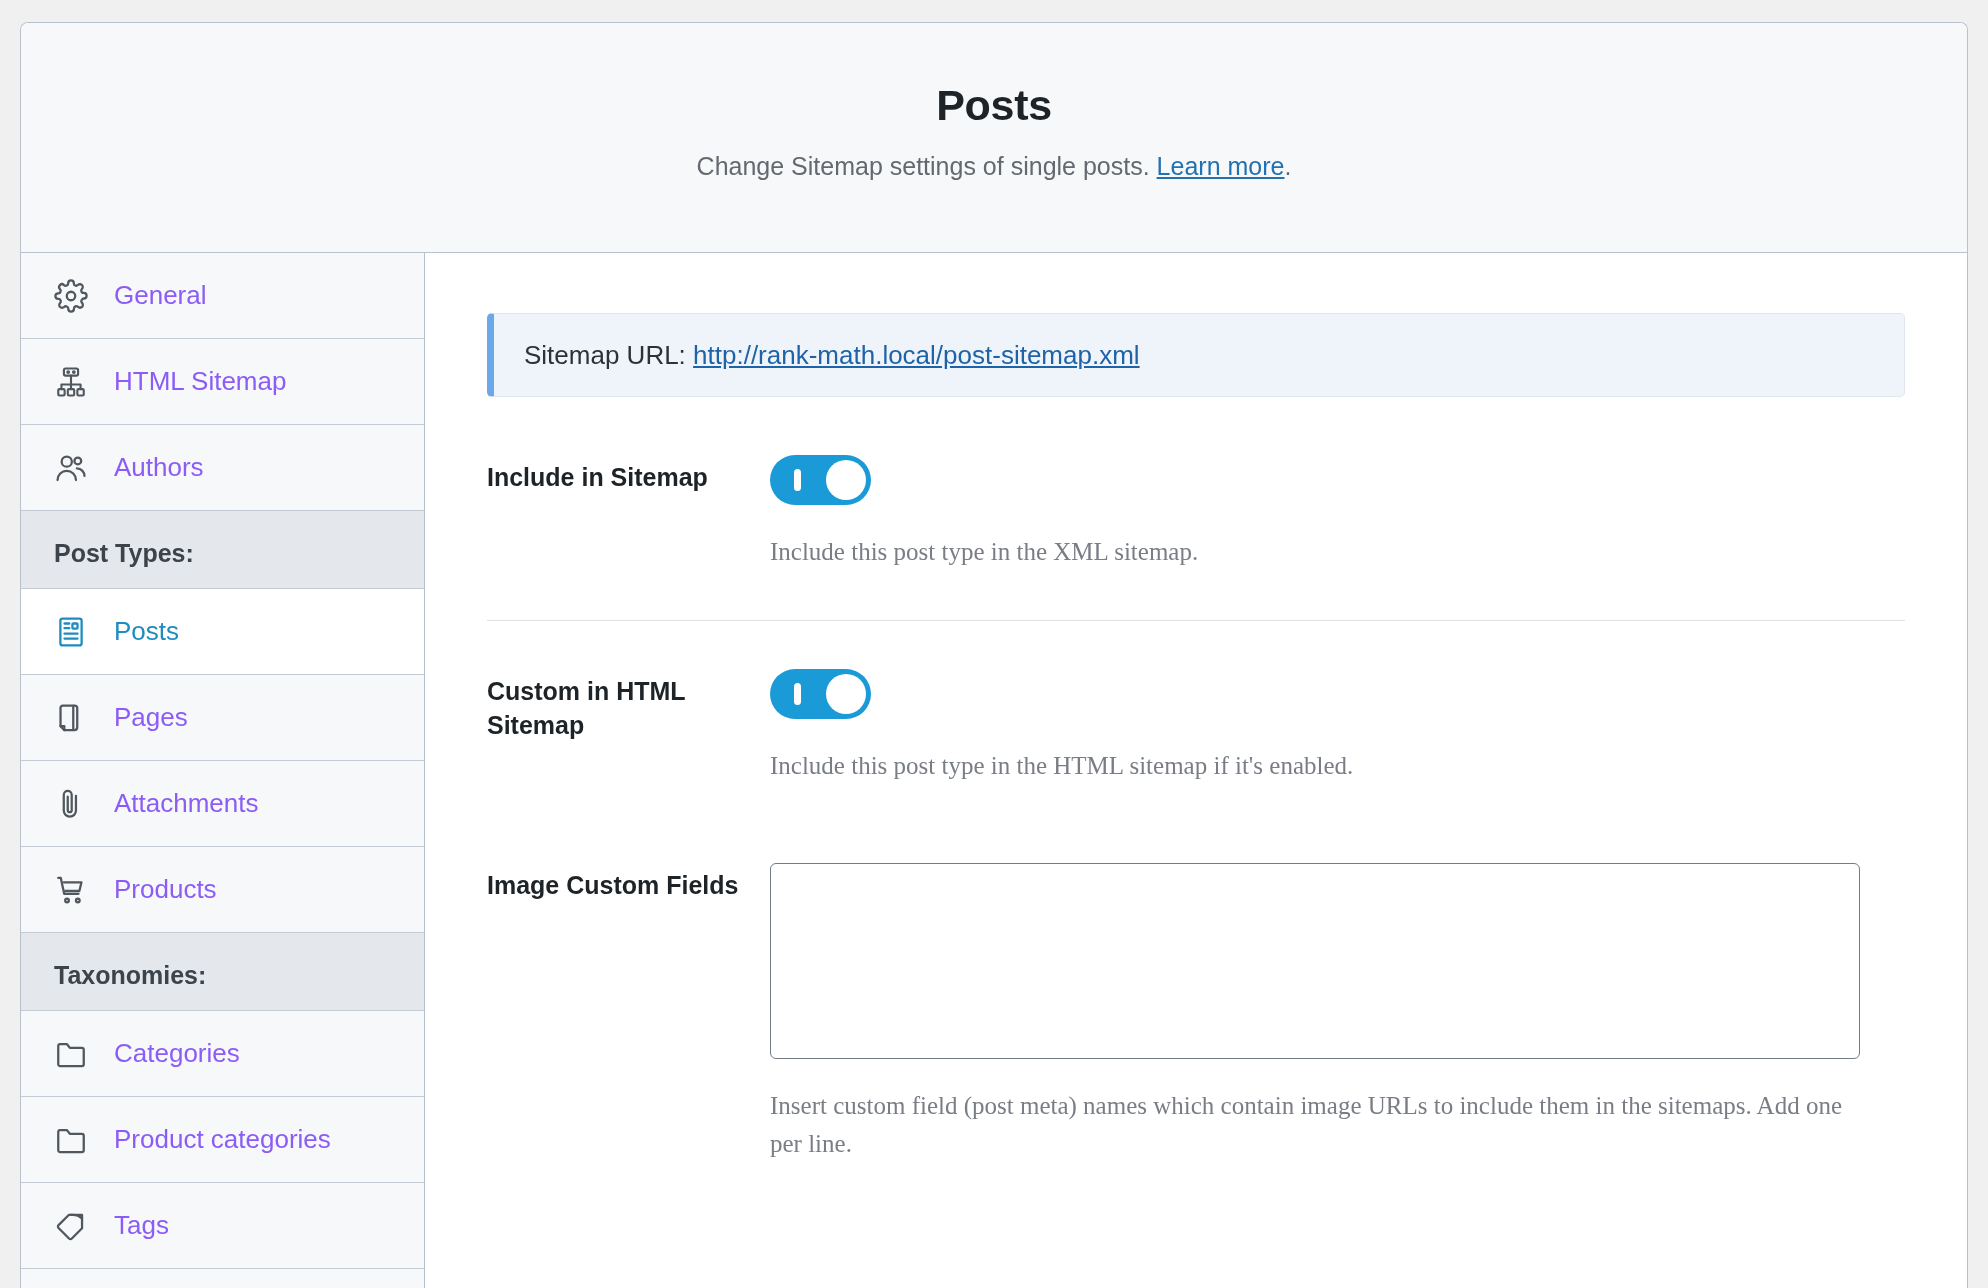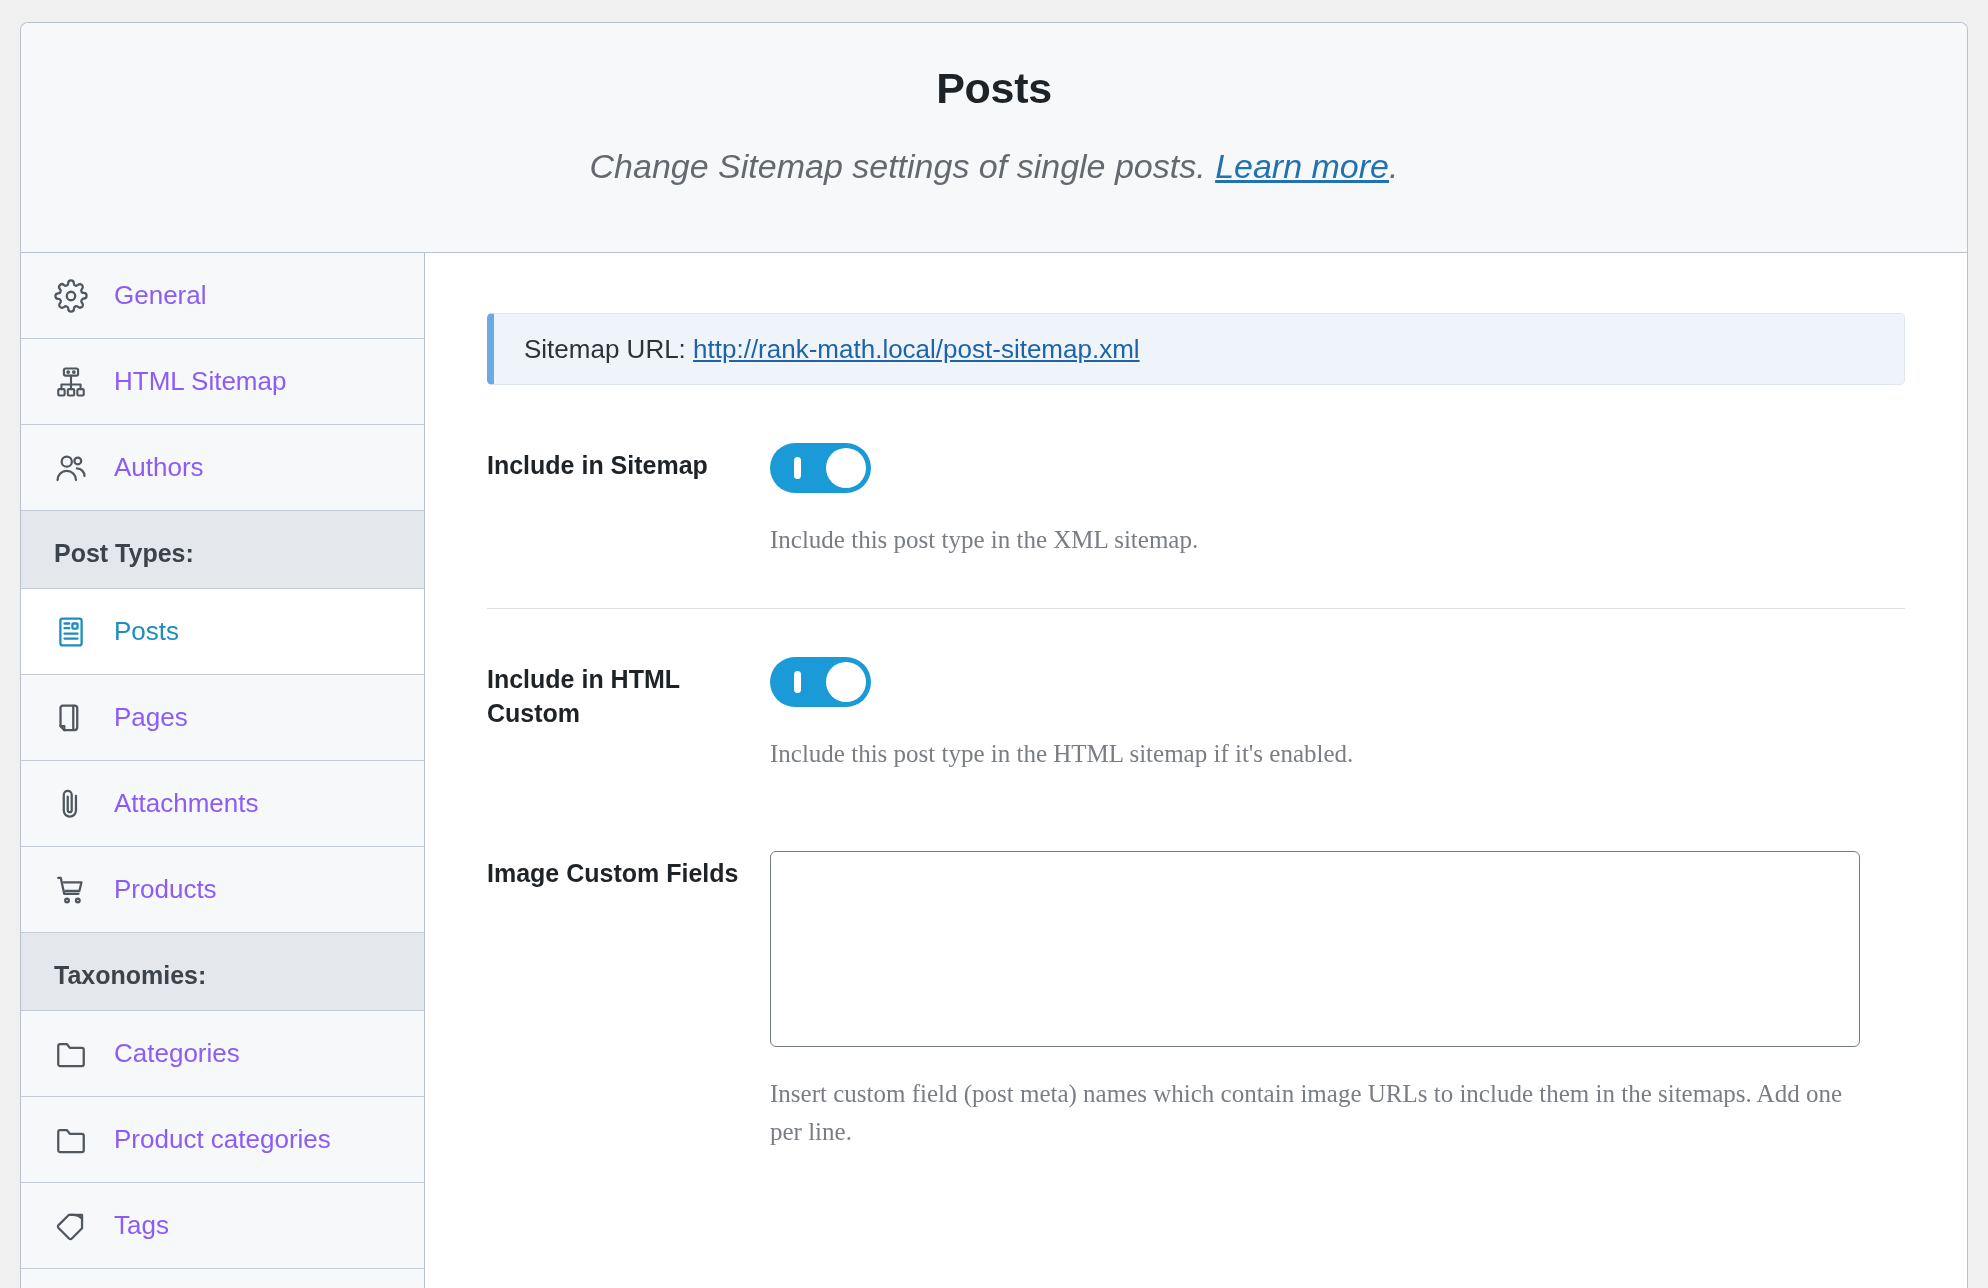--- a/index.html
+++ b/index.html
@@ -46,25 +46,24 @@
   }
   .panel-title {
     font-size: 43px;
     font-weight: bold;
     color: #1d2327;
     letter-spacing: -0.3px;
     margin: 0 0 22px 0;
     line-height: 1;
   }
   .panel-subtitle {
-    font-size: 34px;
+    font-size: 25px;
     color: #646970;
     line-height: 1.3;
-    margin: 12px;
-    font-style: italic;
+    margin: 1px;
   }
   .panel-subtitle a {
     color: #2271b1;
     text-decoration: underline;
   }
 
   
   .panel-body {
     display: flex;
     align-items: stretch;
@@ -120,21 +119,21 @@
     flex: 1 1 auto;
     background: #ffffff;
     padding: 60px 62px 0 62px;
   }
 
   .notice {
     background: #eff4fb;
     border: 1px solid #dfe6ef;
     border-left: 7px solid #6aa8e8;
     border-radius: 5px;
-    height: 72px;
+    height: 84px;
     display: flex;
     align-items: center;
     padding: 0 30px;
     margin-bottom: 58px;
   }
   .notice-text {
     font-size: 26px;
     color: #2c3338;
   }
   .notice-text a {
@@ -359,21 +358,21 @@
               <span class="bar"></span>
               <span class="knob"></span>
             </span>
             <div class="field-desc">Include this post type in the XML sitemap.</div>
           </div>
         </div>
 
         <div class="divider"></div>
 
         <div class="field-row">
-          <div class="field-label">Include in HTML Custom</div>
+          <div class="field-label">Custom in HTML Sitemap</div>
           <div class="field-control">
             <span class="toggle">
               <span class="bar"></span>
               <span class="knob"></span>
             </span>
             <div class="field-desc">Include this post type in the HTML sitemap if it's enabled.</div>
           </div>
         </div>
 
         <div class="spacer-lg"></div>

